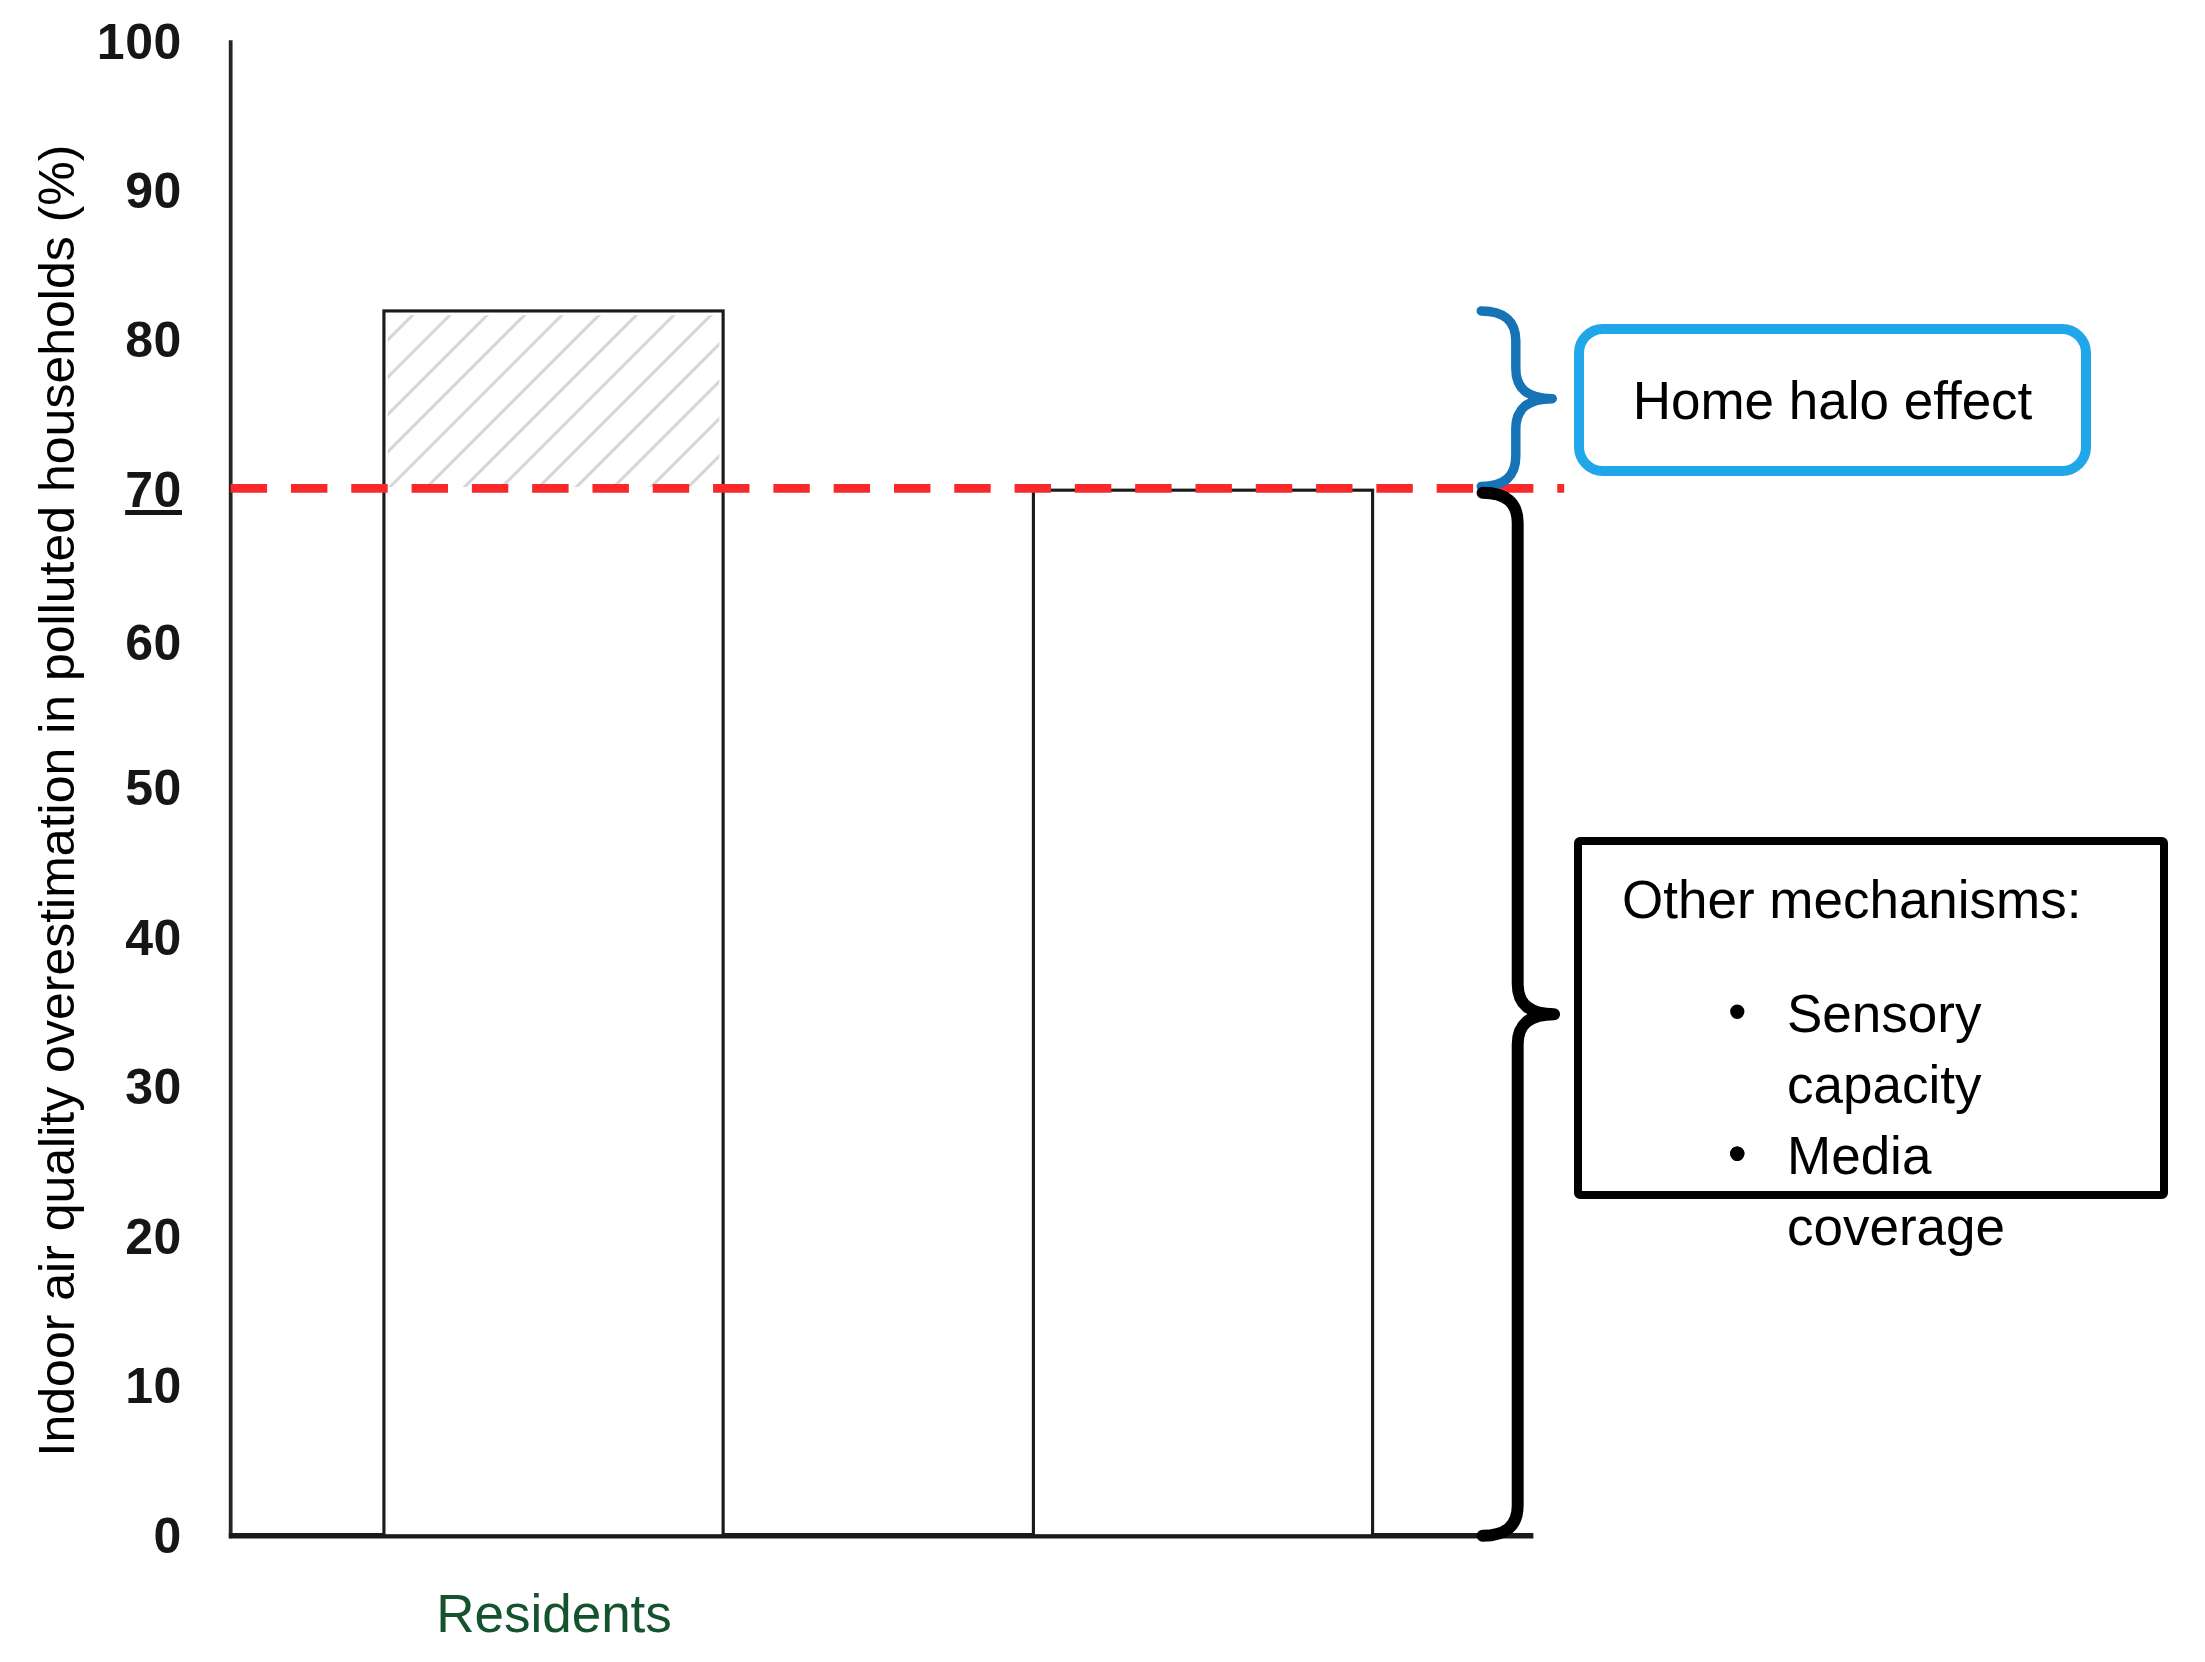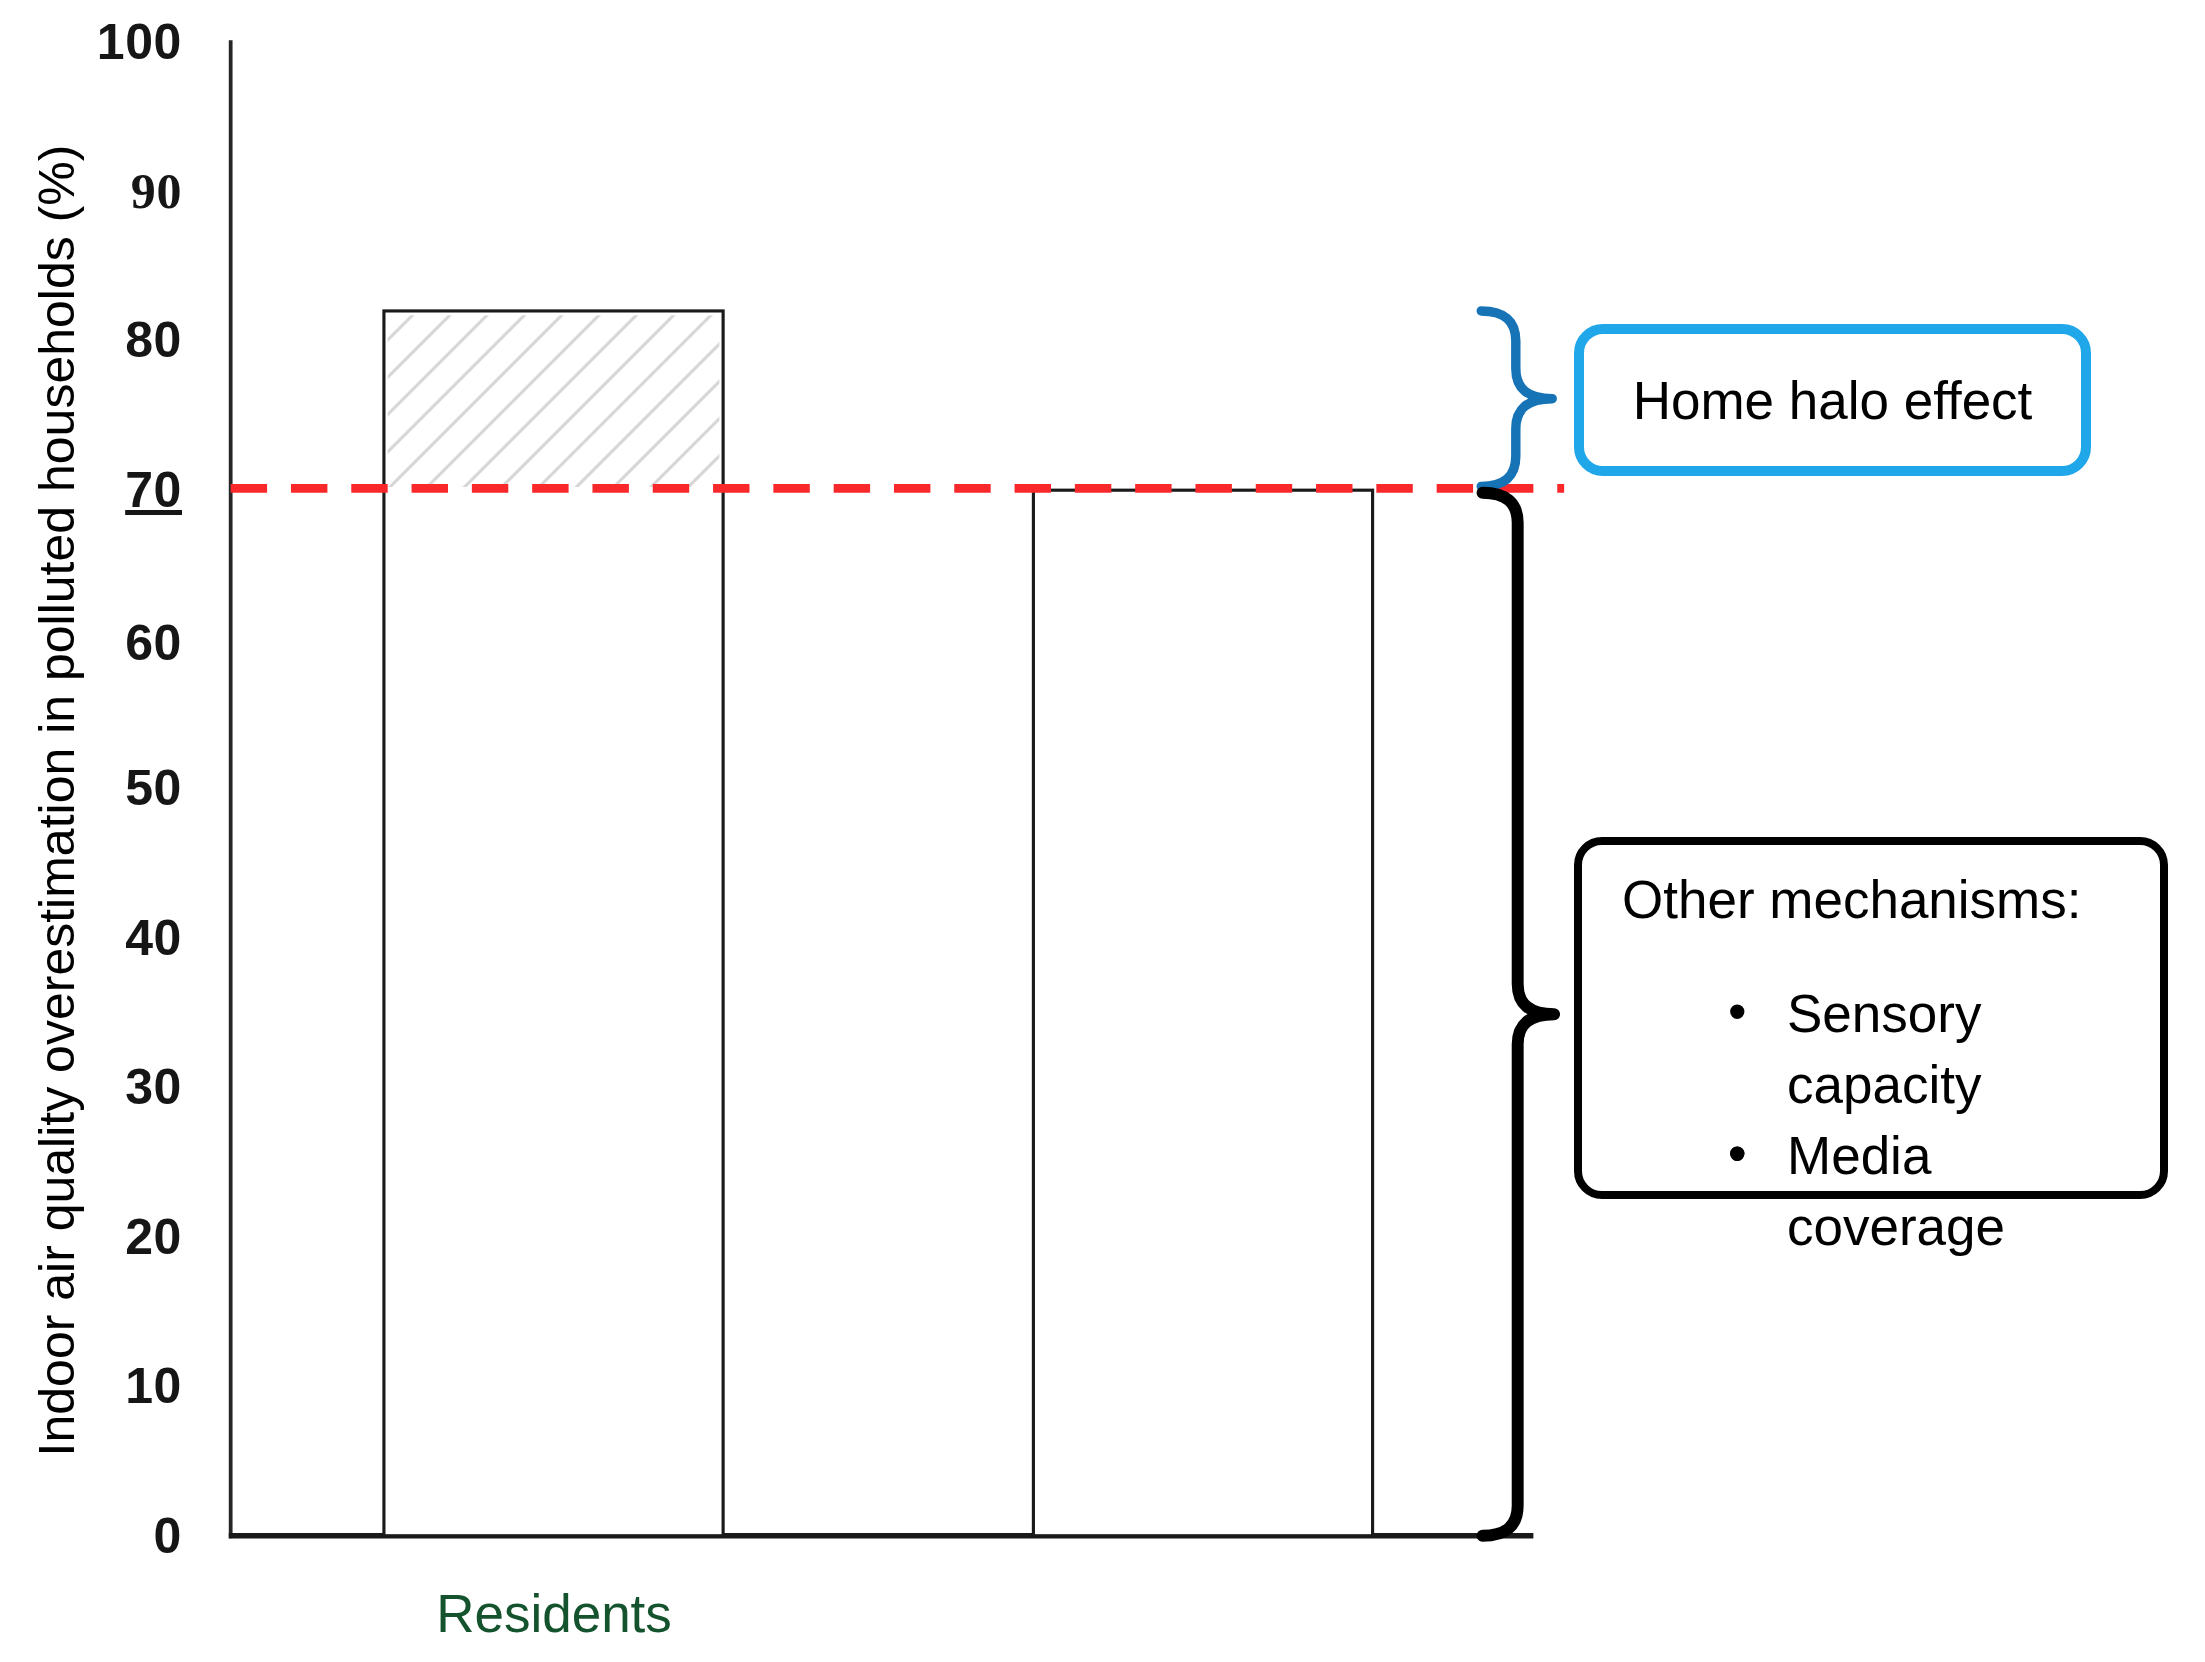--- a/index.html
+++ b/index.html
@@ -26,21 +26,21 @@
   #xlabel-1{left:983px;}
   .callout{position:absolute;background:#ffffff;box-sizing:border-box;}
   #halo-box{
     left:1574px;top:324px;width:517px;height:152px;
     border:10px solid #1fa7e9;border-radius:29px;
     display:flex;align-items:center;justify-content:center;
     font-size:53px;
   }
   #other-box{
     left:1574px;top:837px;width:594px;height:362px;
-    border:8.2px solid #000;border-radius:28px;
+    border:8.2px solid #000;border-radius:6px;
     padding:20px 19px 0 40px;font-size:53px;
   }
   #other-box .ot-title{line-height:70px;}
   #other-box ul{list-style:none;margin:43px 0 0 0;padding:0;}
   #other-box li{position:relative;padding-left:165px;line-height:71px;}
   #other-box li .dot{position:absolute;left:106px;top:-2.5px;}
 </style>
 </head>
 <body>
 
@@ -73,21 +73,21 @@
   <div id="yticks">
       <div class="ytick" style="top: 1509px;">0</div>
       <div class="ytick" style="top: 1359px;">10</div>
       <div class="ytick" style="top: 1210px;">20</div>
       <div class="ytick" style="top: 1060px;">30</div>
       <div class="ytick" style="top: 911px;">40</div>
       <div class="ytick" style="top: 761px;">50</div>
       <div class="ytick" style="top: 616px;">60</div>
       <div class="ytick" style="top: 463px; text-decoration: underline;">70</div>
       <div class="ytick" style="top: 313px;">80</div>
-      <div class="ytick" style="top: 164px; font-family: Liberation Serif, serif;">90</div>
+      <div class="ytick" style="top: 164px;">90</div>
       <div class="ytick" style="top: 14.5px;">100</div>
     </div>
 
   <div id="y-title">Indoor air quality overestimation in polluted households (%)</div>
 
   <div id="xlabel-0" class="xlabel">Residents</div>
 
   <div id="halo-box" class="callout" style="border-color: rgb(31, 167, 233);">
     <span>Home halo effect</span>
   </div>

